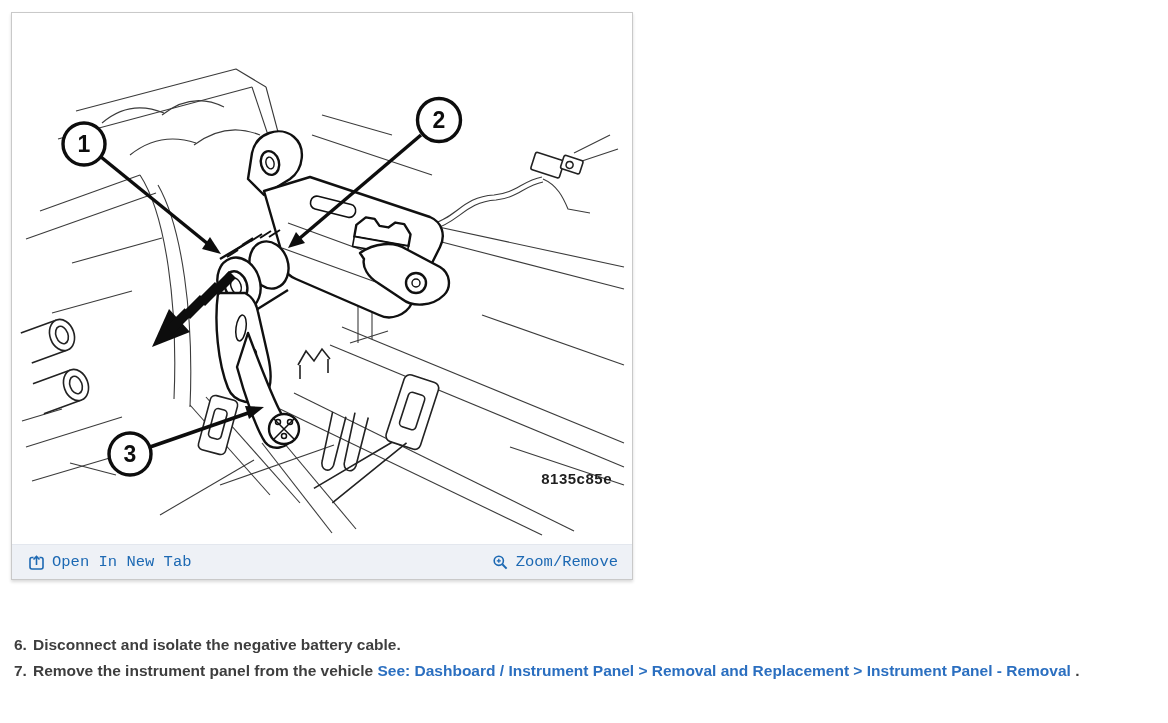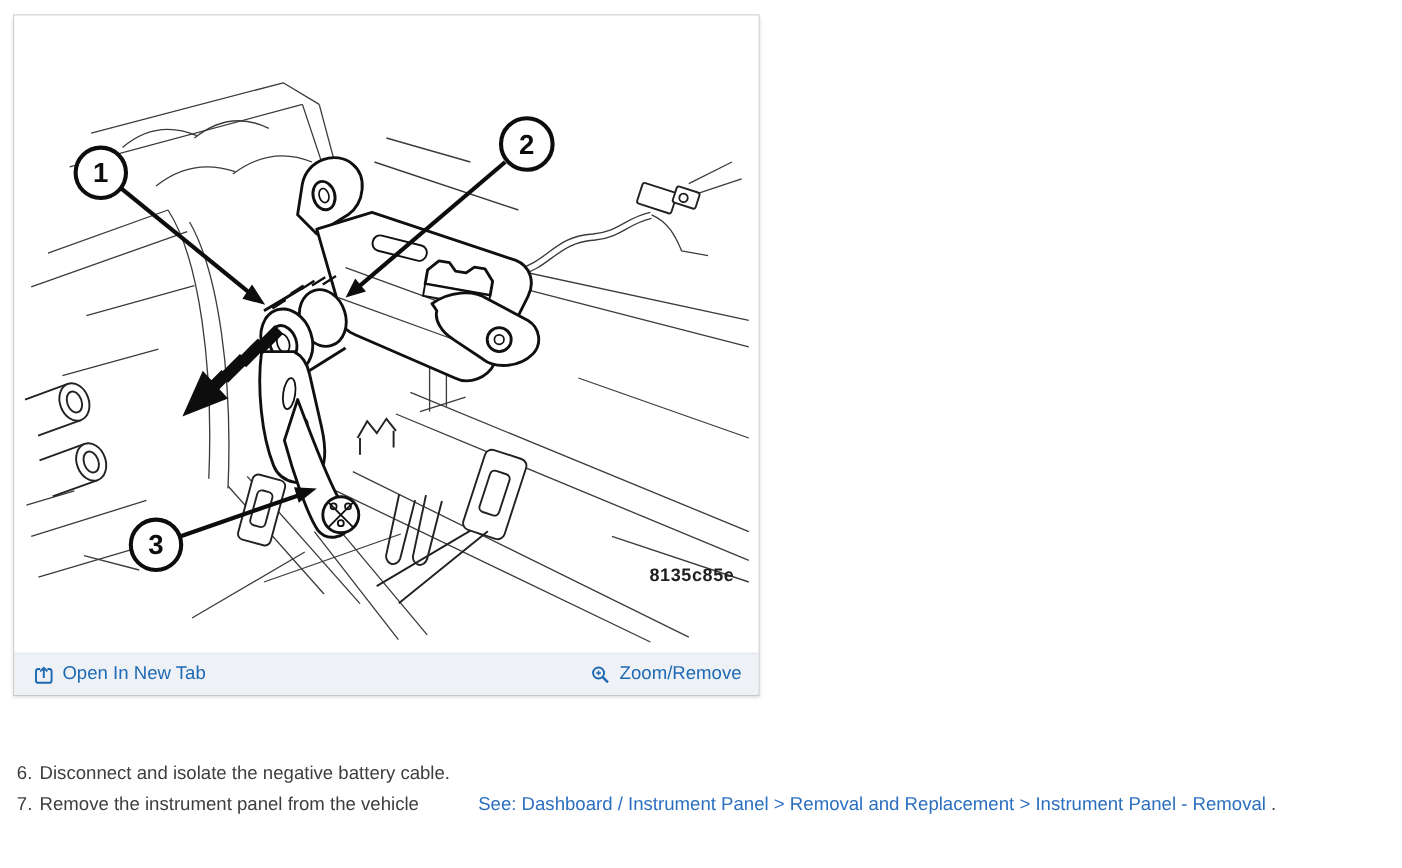--- a/index.html
+++ b/index.html
@@ -11,34 +11,36 @@
     border:1px solid #c9c9c9; background:#ffffff;
     box-shadow:0 2px 3px rgba(0,0,0,0.15);
   }
   .figure-image { width:620px; height:531px; background:#ffffff; }
   .figure-image svg { display:block; }
 
   .figure-footer {
     height:35px; background:#eef1f6; border-top:1px solid #e3e7ee;
     display:flex; align-items:center; justify-content:space-between;
     padding:0 14px 0 16px;
+    font-family:Liberation Mono, monospace;
   }
   .footer-link {
     display:inline-flex; align-items:center; gap:7px;
     color:#1d69b3; font-size:15.5px; text-decoration:none; cursor:pointer;
   }
   .footer-link svg { display:block; }
 
   .steps { position:absolute; left:0; top:632px; width:1168px; list-style:none; }
   .step {
     padding-left:14px; font-size:15.5px; line-height:25.5px; color:#3e3e3e;
     white-space:nowrap;
+    font-weight:bold;
   }
   .step-num { margin-right:6px; }
-  .proc-link { color:#2b6fc0; text-decoration:none; cursor:pointer;margin-left:45px; }
+  .proc-link { color:#2b6fc0; text-decoration:none; cursor:pointer; }
 
   svg text.callout-num {
     font-family:"Liberation Sans", sans-serif; font-size:23px; font-weight:bold; fill:#0d0d0d;
   }
   svg text.part-num {
     font-family:"Liberation Sans", sans-serif; font-size:15px; font-weight:bold;
     fill:#1f1f1f; letter-spacing:0.5px;
   }
 </style>
 </head>

